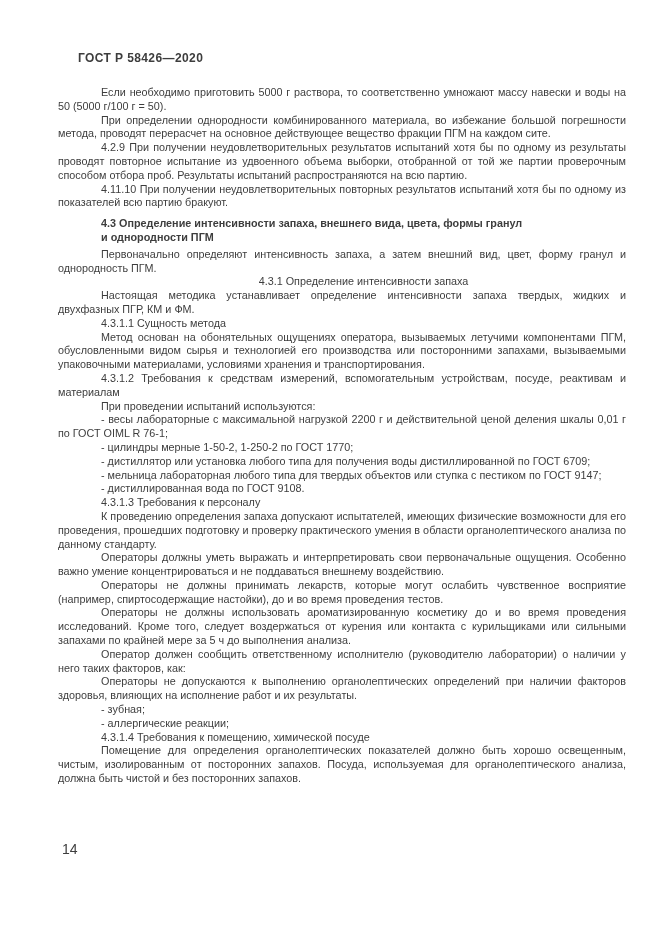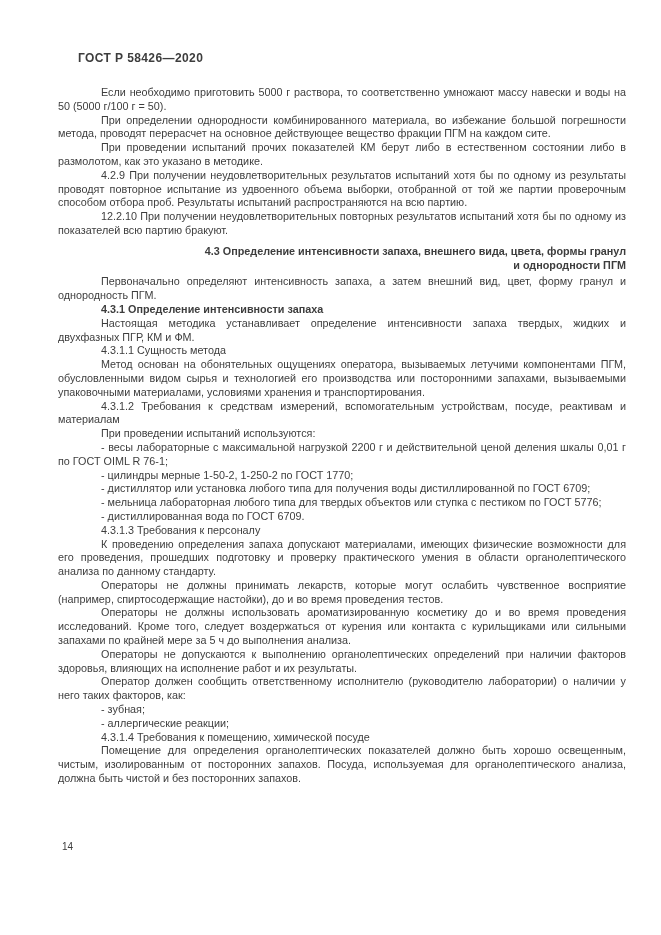--- a/index.html
+++ b/index.html
@@ -32,67 +32,67 @@
   }
   .content p {
     margin: 0;
     text-indent: 43px;
     text-align: justify;
   }
   .content p.h-sec {
     font-weight: bold;
     text-indent: 0;
     padding-left: 43px;
-    text-align: right;
+    text-align: left;
     white-space: pre-line;
     margin: 7px 0 3px 0;
   }
   .content p.h-sub {
-    font-weight: bold;
-    text-align: left;
+    font-weight: normal;
+    text-align: center;
   }
   .page-number {
     position: absolute;
     left: 62px;
     top: 841px;
-    font-size: 10px;
+    font-size: 14px;
   }
 </style>
 </head>
 <body>
 
 <div class="page">
   <div class="running-header">ГОСТ Р 58426—2020</div>
 
   <div class="content">
     <p>Если необходимо приготовить 5000 г раствора, то соответственно умножают массу навески и воды на 50 (5000 г/100 г = 50).</p>
     <p>При определении однородности комбинированного материала, во избежание большой погрешности метода, проводят перерасчет на основное действующее вещество фракции ПГМ на каждом сите.</p>
-    <p>При проведении испытаний прочих показателей КМ берут либо в естественном состоянии либо в размолотом, как это указано в методике.</p>
     <p>4.2.9 При получении неудовлетворительных результатов испытаний хотя бы по одному из результаты проводят повторное испытание из удвоенного объема выборки, отобранной от той же партии проверочным способом отбора проб. Результаты испытаний распространяются на всю партию.</p>
-    <p>12.2.10 При получении неудовлетворительных повторных результатов испытаний хотя бы по одному из показателей всю партию бракуют.</p>
+    <p>4.11.10 При получении неудовлетворительных повторных результатов испытаний хотя бы по одному из показателей всю партию бракуют.</p>
     <p class="h-sec">4.3 Определение интенсивности запаха, внешнего вида, цвета, формы гранул
 и однородности ПГМ</p>
     <p>Первоначально определяют интенсивность запаха, а затем внешний вид, цвет, форму гранул и однородность ПГМ.</p>
     <p class="h-sub">4.3.1 Определение интенсивности запаха</p>
     <p>Настоящая методика устанавливает определение интенсивности запаха твердых, жидких и двухфазных ПГР, КМ и ФМ.</p>
     <p>4.3.1.1 Сущность метода</p>
     <p>Метод основан на обонятельных ощущениях оператора, вызываемых летучими компонентами ПГМ, обусловленными видом сырья и технологией его производства или посторонними запахами, вызываемыми упаковочными материалами, условиями хранения и транспортирования.</p>
     <p>4.3.1.2 Требования к средствам измерений, вспомогательным устройствам, посуде, реактивам и материалам</p>
     <p>При проведении испытаний используются:</p>
     <p>- весы лабораторные с максимальной нагрузкой 2200 г и действительной ценой деления шкалы 0,01 г по ГОСТ OIML R 76-1;</p>
     <p>- цилиндры мерные 1-50-2, 1-250-2 по ГОСТ 1770;</p>
     <p>- дистиллятор или установка любого типа для получения воды дистиллированной по ГОСТ 6709;</p>
-    <p>- мельница лабораторная любого типа для твердых объектов или ступка с пестиком по ГОСТ 5776;</p>
-    <p>- дистиллированная вода по ГОСТ 6709.</p>
+    <p>- мельница лабораторная любого типа для твердых объектов или ступка с пестиком по ГОСТ 9147;</p>
+    <p>- дистиллированная вода по ГОСТ 9108.</p>
     <p>4.3.1.3 Требования к персоналу</p>
-    <p>К проведению определения запаха допускают материалами, имеющих физические возможности для его проведения, прошедших подготовку и проверку практического умения в области органолептического анализа по данному стандарту.</p>
+    <p>К проведению определения запаха допускают испытателей, имеющих физические возможности для его проведения, прошедших подготовку и проверку практического умения в области органолептического анализа по данному стандарту.</p>
+    <p>Операторы должны уметь выражать и интерпретировать свои первоначальные ощущения. Особенно важно умение концентрироваться и не поддаваться внешнему воздействию.</p>
     <p>Операторы не должны принимать лекарств, которые могут ослабить чувственное восприятие (например, спиртосодержащие настойки), до и во время проведения тестов.</p>
     <p>Операторы не должны использовать ароматизированную косметику до и во время проведения исследований. Кроме того, следует воздержаться от курения или контакта с курильщиками или сильными запахами по крайней мере за 5 ч до выполнения анализа.</p>
+    <p>Оператор должен сообщить ответственному исполнителю (руководителю лаборатории) о наличии у него таких факторов, как:</p>
     <p>Операторы не допускаются к выполнению органолептических определений при наличии факторов здоровья, влияющих на исполнение работ и их результаты.</p>
-    <p>Оператор должен сообщить ответственному исполнителю (руководителю лаборатории) о наличии у него таких факторов, как:</p>
     <p>- зубная;</p>
     <p>- аллергические реакции;</p>
     <p>4.3.1.4 Требования к помещению, химической посуде</p>
     <p>Помещение для определения органолептических показателей должно быть хорошо освещенным, чистым, изолированным от посторонних запахов. Посуда, используемая для органолептического анализа, должна быть чистой и без посторонних запахов.</p>
   </div>
 
   <div class="page-number">14</div>
 </div>
 
 </body></html>

